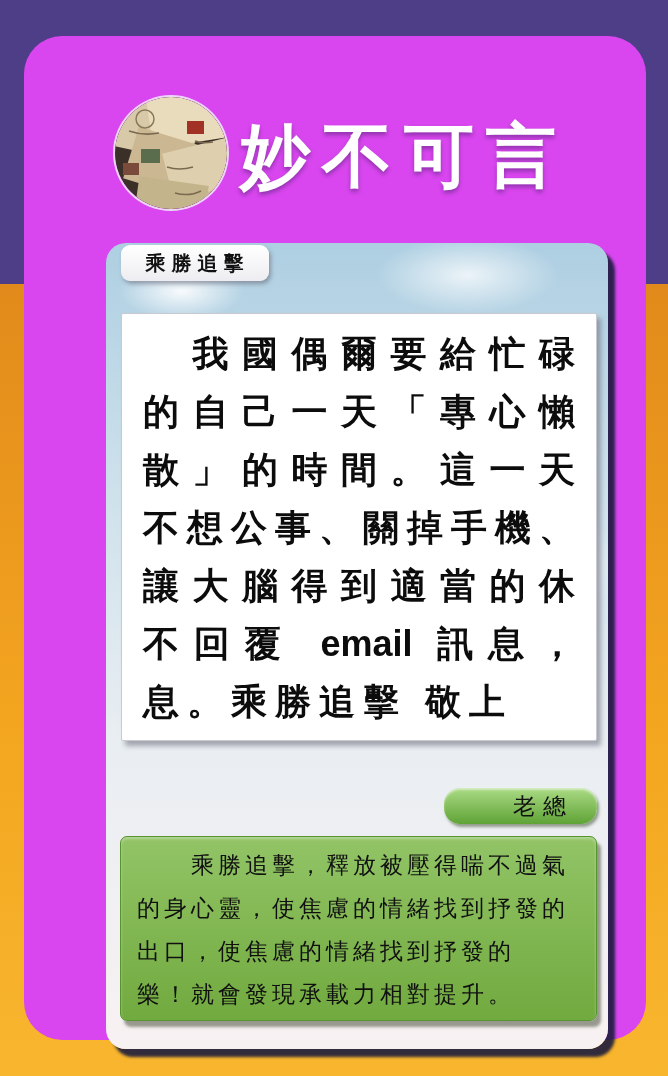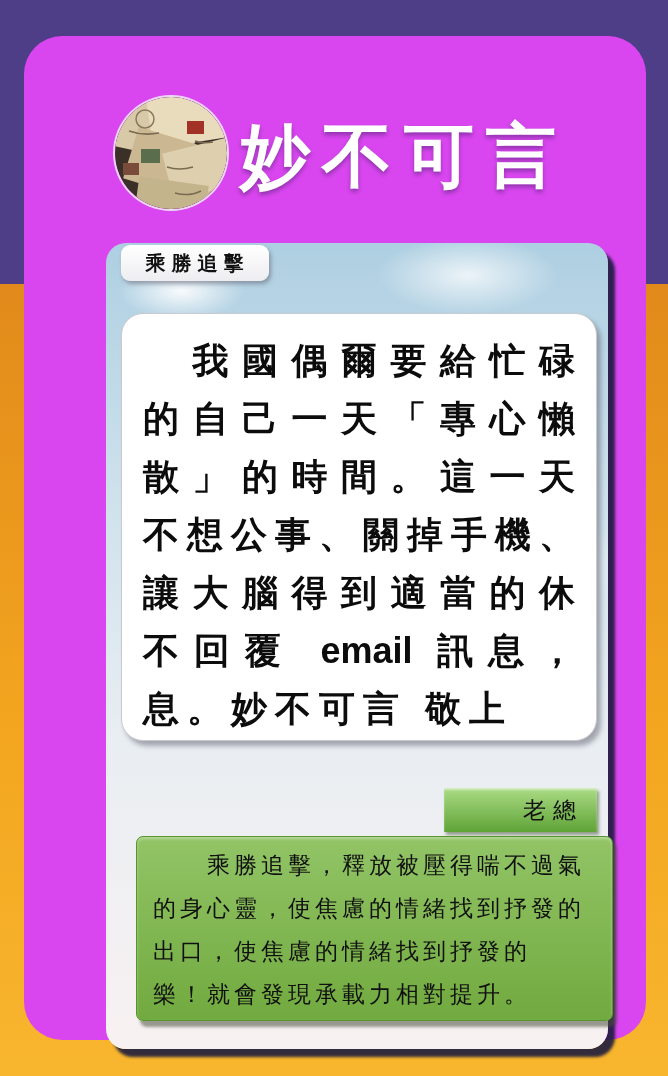--- a/index.html
+++ b/index.html
@@ -23,37 +23,37 @@
            radial-gradient(150px 60px at 40% 22%,rgba(255,255,255,.5),rgba(255,255,255,0) 70%),
            radial-gradient(160px 70px at 85% 40%,rgba(255,255,255,.45),rgba(255,255,255,0) 70%),
            linear-gradient(180deg,#aecfe2 0%,#cfe2ec 32%,#e9eef2 62%,#f8f1f2 100%);
          box-shadow:7px 8px 3px rgba(28,28,62,.9);}
   .badge-sender{position:absolute;left:15px;top:2px;width:148px;height:36px;border-radius:9px;
          background:linear-gradient(#ffffff,#ededf1);
          box-shadow:2px 3px 4px rgba(100,100,115,.55);
          font-size:20px;font-weight:700;letter-spacing:6px;color:#111;
          display:flex;align-items:center;justify-content:center;padding-left:5px;box-sizing:border-box;}
   .msg{position:absolute;left:15px;top:70px;width:476px;height:428px;background:#ffffff;
-       border:1px solid #c9c9cf;border-radius:22px;
+       border:1px solid #c9c9cf;border-radius:2px;
        box-shadow:4px 5px 5px rgba(105,105,120,.55);
-       padding:18px 21px;box-sizing:border-box;}
+       padding:11px 21px;box-sizing:border-box;}
   .msg-line{height:58px;line-height:58px;font-size:36px;font-weight:700;color:#0c0c0c;
             text-align:justify;text-align-last:justify;}
   .msg-line.last{text-align:left;text-align-last:left;letter-spacing:8px;white-space:nowrap;}
-  .badge-recipient{position:absolute;left:338px;top:545px;width:153px;height:44px;border-radius:0;
+  .badge-recipient{position:absolute;left:338px;top:545px;width:153px;height:36px;border-radius:16px;
          background:linear-gradient(#abdb85,#5fa336);
          box-shadow:2px 3px 3px rgba(55,75,40,.5),inset 0 2px 2px rgba(255,255,255,.5);
          font-size:23px;letter-spacing:7px;color:#111;
-         display:flex;align-items:center;justify-content:flex-end;padding-right:14px;box-sizing:border-box;}
+         display:flex;align-items:center;justify-content:flex-end;padding-right:24px;box-sizing:border-box;}
   .reply{position:absolute;left:14px;top:593px;width:477px;height:185px;
          background:linear-gradient(180deg,#92c466,#71aa3f);
          border:1px solid #57942e;border-radius:7px;
          box-shadow:4px 6px 3px rgba(75,80,60,.55),inset 0 2px 3px rgba(255,255,255,.35);
          padding:7px 16px;box-sizing:border-box;
-         font-family:"Liberation Serif","DejaVu Serif",serif;margin-left:16px;}
+         font-family:"Liberation Serif","DejaVu Serif",serif;}
   .reply-line{height:43px;line-height:43px;font-size:23px;letter-spacing:4px;color:#101010;white-space:nowrap;}
 </style>
 </head>
 <body>
 
 <div class="stage">
   <div class="bg-top"></div>
   <div class="bg-bottom"></div>
 
   <div class="card">
@@ -84,21 +84,21 @@
     <div class="panel">
       <div class="badge-sender">乘勝追擊</div>
 
       <div class="msg">
         <div class="msg-line">　我國偶爾要給忙碌</div>
         <div class="msg-line">的自己一天「專心懶</div>
         <div class="msg-line">散」的時間。這一天</div>
         <div class="msg-line">不想公事、關掉手機、</div>
         <div class="msg-line">讓大腦得到適當的休</div>
         <div class="msg-line">不回覆 email 訊息，</div>
-        <div class="msg-line last">息。妙不可言 敬上</div>
+        <div class="msg-line last">息。乘勝追擊 敬上</div>
       </div>
 
       <div class="badge-recipient">老總</div>
 
       <div class="reply">
         <div class="reply-line">　　乘勝追擊，釋放被壓得喘不過氣</div>
         <div class="reply-line">的身心靈，使焦慮的情緒找到抒發的</div>
         <div class="reply-line">出口，使焦慮的情緒找到抒發的</div>
         <div class="reply-line">樂！就會發現承載力相對提升。</div>
       </div>

